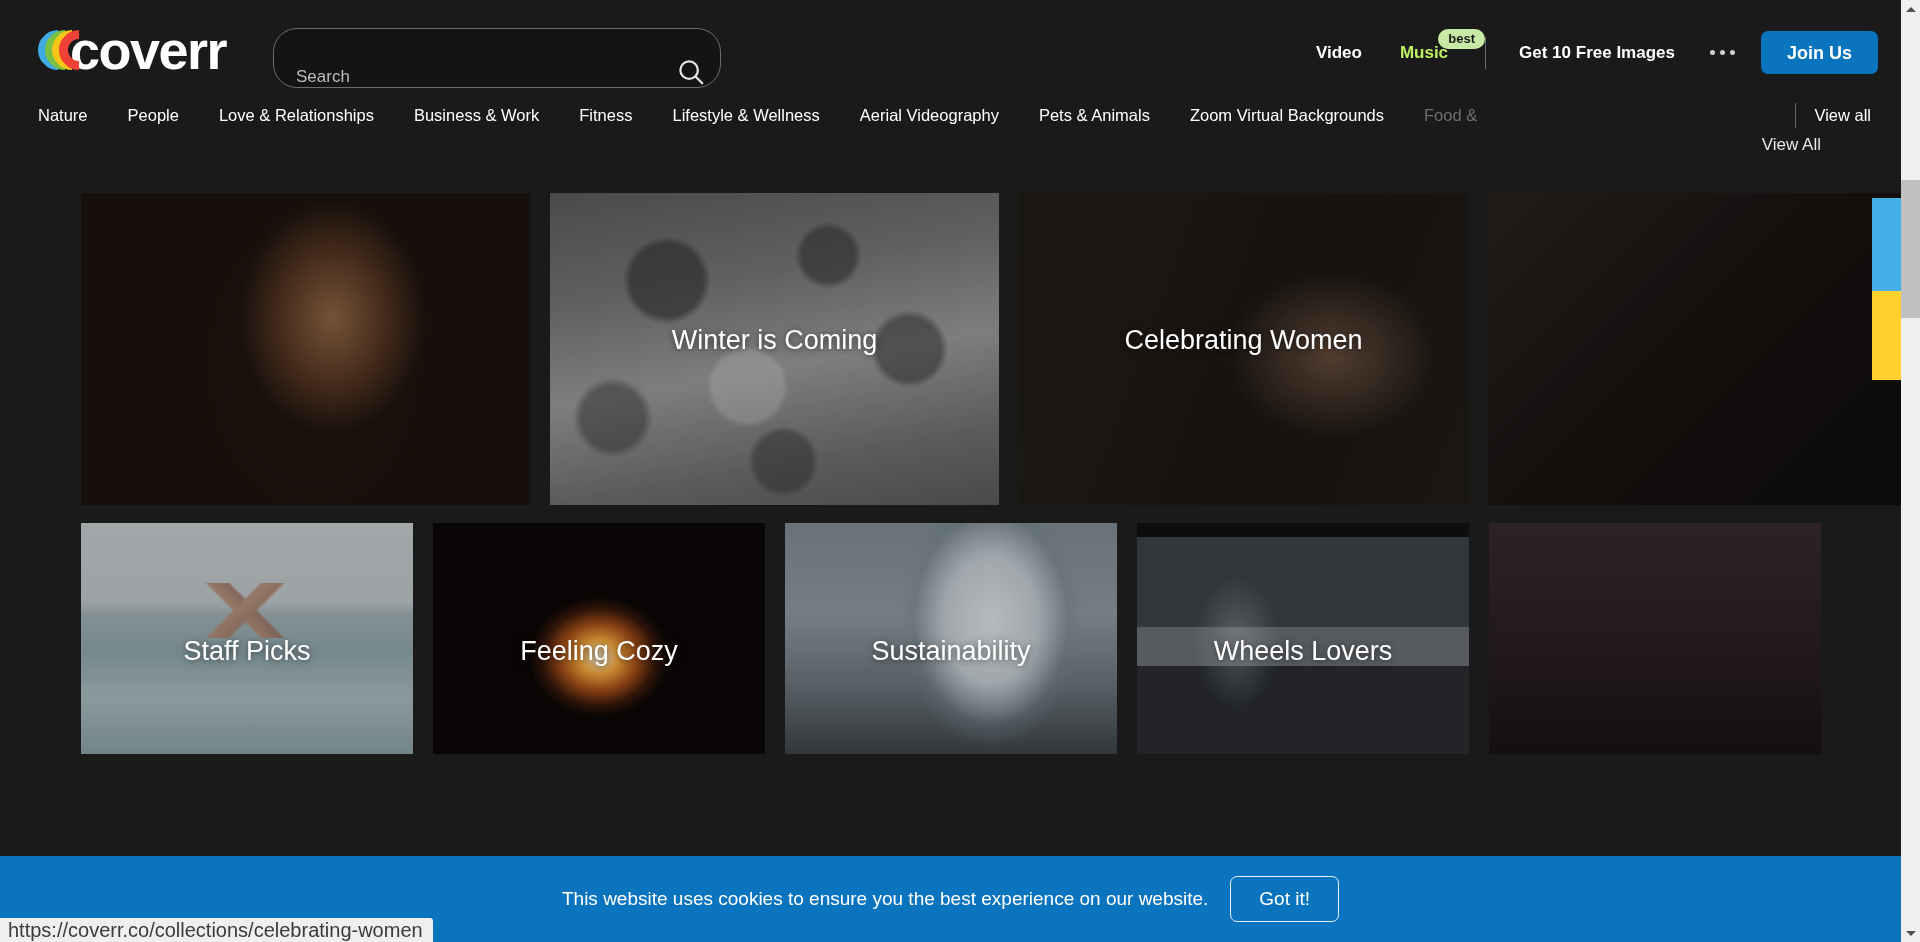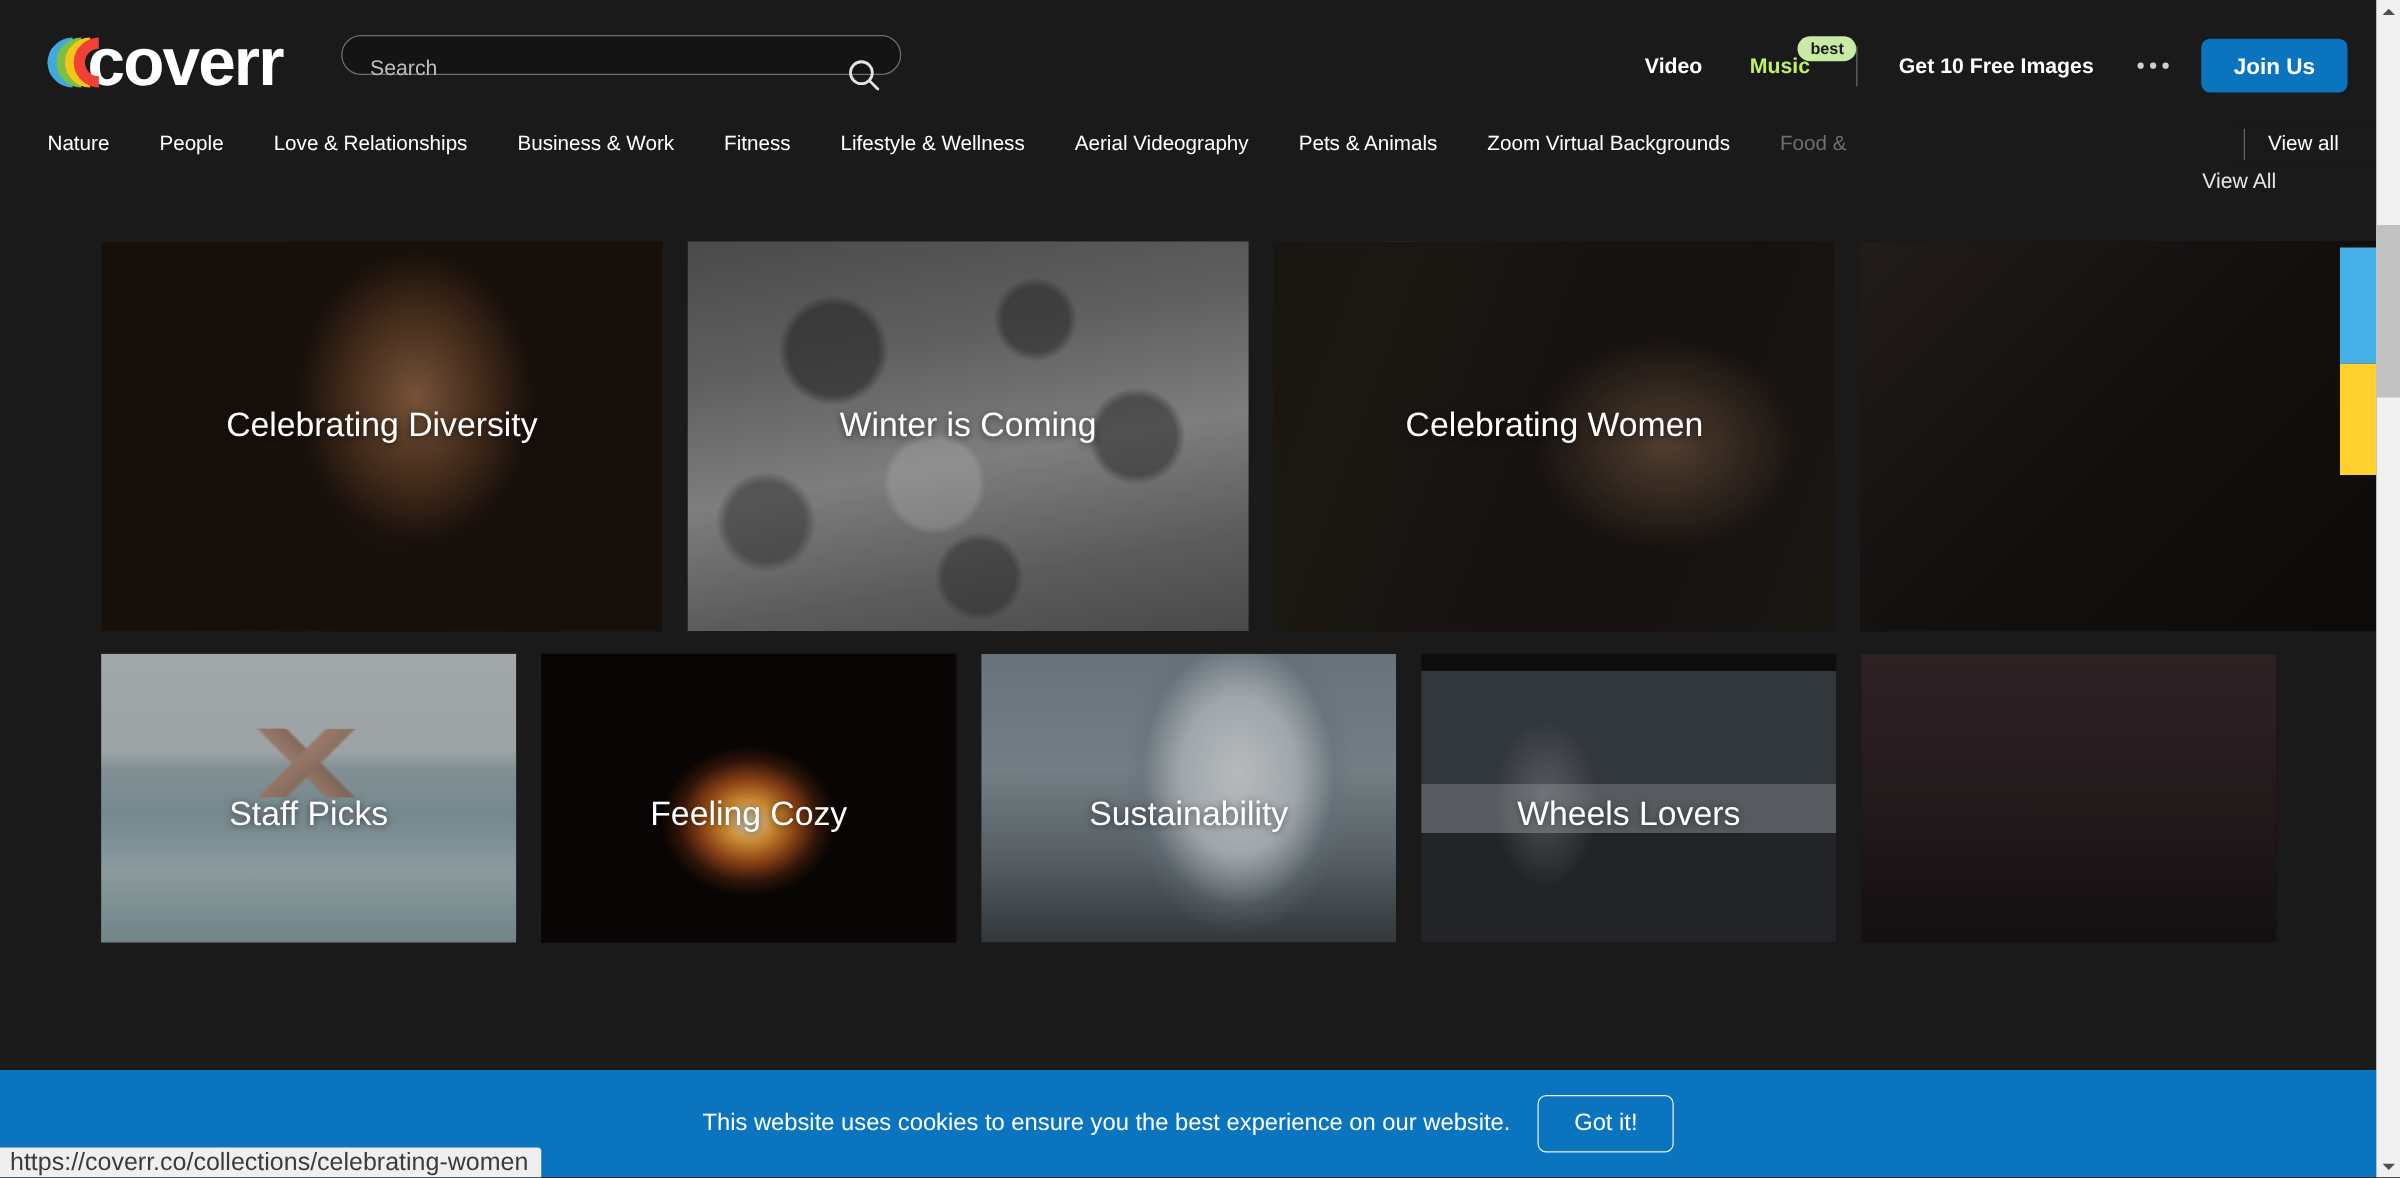--- a/index.html
+++ b/index.html
@@ -50,24 +50,24 @@
   .arc4 { left: 21px; border-color: #ef4136; border-right-color: transparent; border-bottom-color: transparent;}
 
   #logo-text {
     font-size: 54px; font-weight: 700; color: #ffffff;
     letter-spacing: -1.5px; line-height: 1; margin-left: -4px;
     font-family: "Liberation Sans", sans-serif;
   }
 
   #search-box {
     position: absolute; left: 273px; top: 28px;
-    width: 448px; height: 32px;
+    width: 448px; height: 60px;
     border: 1px solid #6d6d6d; border-radius: 24px;
     background: #141414;
-    display: flex; align-items: flex-start;
+    display: flex; align-items: flex-end;
     padding: 16px 14px 0 22px;
     cursor: text;
   }
   #search-input {
     flex: 1; background: transparent; border: none; outline: none;
     color: #d6d6d6; font-size: 17px;
     font-family: "Liberation Sans", sans-serif;
   }
   #search-input::placeholder { color: #bdbdbd; }
   #search-icon { width: 30px; height: 30px; flex: 0 0 30px; }
@@ -316,21 +316,20 @@
     <div id="page">
 
       <div id="section-head">
         <div id="section-viewall">View All</div>
       </div>
 
       <div class="row" id="r1">
         <div class="card c1">
           <div class="pic pic-diversity"></div>
           <div class="shade"></div>
-          <div class="label">Celebrating Diversity</div>
         </div>
         <div class="card c2">
           <div class="pic pic-winter"></div>
           <div class="shade"></div>
           <div class="label">Winter is Coming</div>
         </div>
         <div class="card c3">
           <div class="pic pic-women"></div>
           <div class="shade"></div>
           <div class="label">Celebrating Women</div>

